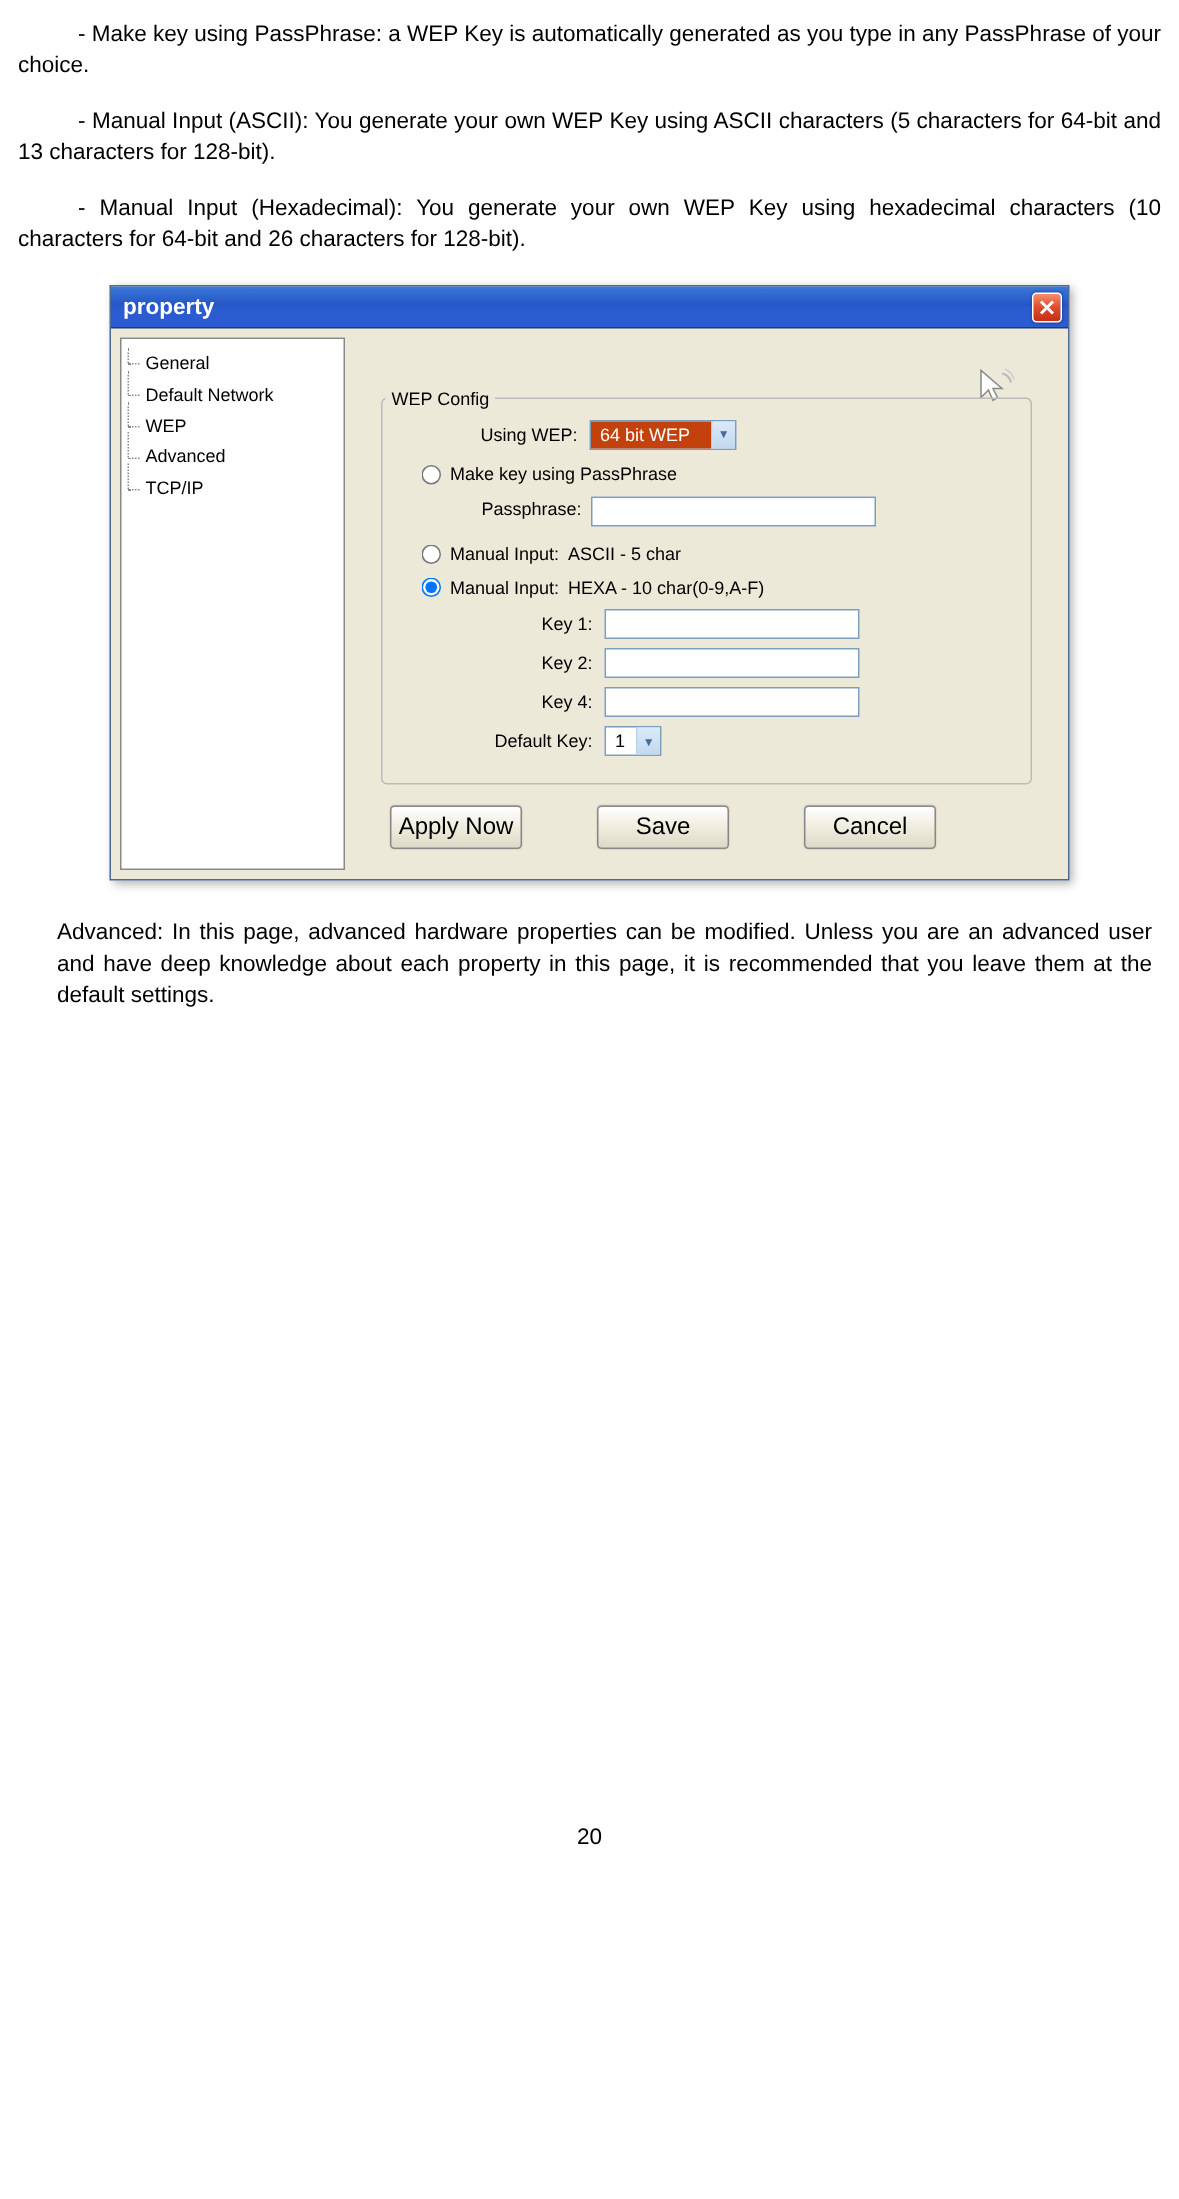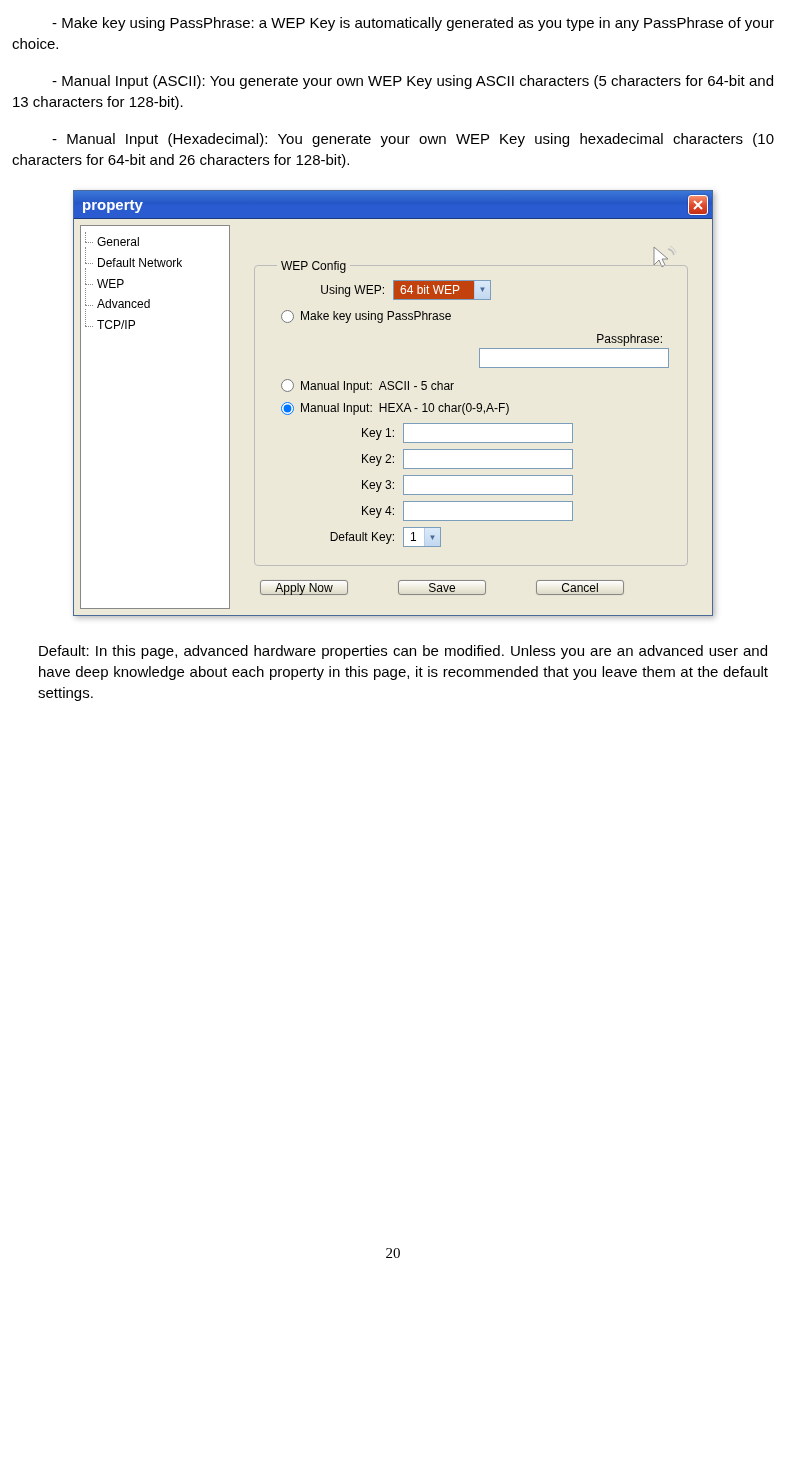--- a/index.html
+++ b/index.html
@@ -116,21 +116,21 @@
     .fieldset {
       border: 1px solid #bbb;
       border-radius: 4px;
       padding: 14px 18px 12px 18px;
       margin-top: 30px;
       position: relative;
     }
     .fieldset-legend {
       position: absolute;
       top: -8px;
-      left: 22px;
+      left: 2px;
       background: #ece9d8;
       padding: 0 4px;
       font-size: 12px;
     }
     .row {
       display: flex;
       align-items: center;
       margin-bottom: 8px;
     }
     .label-col {
@@ -164,21 +164,21 @@
       font-size: 8px;
       color: #4a6a9a;
     }
     .radio-row {
       display: flex;
       align-items: center;
       margin-bottom: 6px;
     }
     .radio-row input[type="radio"] { margin-right: 6px; }
     .radio-indent { padding-left: 8px; }
-    .pass-row { padding-left: 48px; margin-bottom: 10px; display: flex; align-items: flex-end; flex-direction: column; }
+    .pass-row { padding-left: 48px; margin-bottom: 10px; display: flex; align-items: flex-start; }
     .text-input {
       border: 1px solid #7b9ebd;
       background: #fff;
       height: 20px;
       padding: 1px 4px;
       font-size: 12px;
       font-family: Tahoma, sans-serif;
     }
     .key-row {
       display: flex;
@@ -205,39 +205,38 @@
     }
     .button-row {
       display: flex;
       justify-content: flex-start;
       gap: 50px;
       margin-top: 14px;
       padding-left: 6px;
     }
     .win-btn {
       min-width: 88px;
-      height: 15px;
+      height: 29px;
       border: 1px solid #888;
       background: linear-gradient(to bottom, #fff 0%, #ece9d8 60%, #ddd9c8 100%);
       border-radius: 3px;
-      font-size: 12px;
+      font-size: 16px;
       font-family: Tahoma, sans-serif;
       cursor: pointer;
       box-shadow: 0 0 1px rgba(0,0,0,0.3);
     }
     
     .after-para {
       margin: 0 6px 16px 26px;
       text-align: justify;
     }
     .page-num {
       text-align: center;
       margin-top: 540px;
       font-size: 15px;
-      font-family: Liberation Serif, serif;
     }
   </style>
 </head>
 <body>
 
 <p class="para">
   <span class="indent"></span><span class="italic">- Make key using PassPhrase:</span><span> a WEP Key is automatically generated as you type in any PassPhrase of your choice.</span>
 </p>
 
 <p class="para">
@@ -305,24 +304,20 @@
 
           <div class="key-row">
             <span class="key-label">Key 1:</span>
             <input class="text-input" style="width: 170px;" type="text">
           </div>
           <div class="key-row">
             <span class="key-label">Key 2:</span>
             <input class="text-input" style="width: 170px;" type="text">
           </div>
           <div class="key-row">
-            <span class="key-label">Key 3:</span>
-            <input class="text-input" style="width: 170px;" type="text">
-          </div>
-          <div class="key-row">
             <span class="key-label">Key 4:</span>
             <input class="text-input" style="width: 170px;" type="text">
           </div>
           <div class="key-row">
             <span class="key-label">Default Key:</span>
             <div class="small-dropdown">
               <span class="val">1</span>
               <span class="dropdown-arrow">▼</span>
             </div>
           </div>
@@ -332,16 +327,16 @@
           <button class="win-btn">Apply Now</button>
           <button class="win-btn">Save</button>
           <button class="win-btn">Cancel</button>
         </div>
       </div>
     </div>
   </div>
 </div>
 
 <p class="after-para">
-  <span class="italic">Default:</span><span> In this page, advanced hardware properties can be modified. Unless you are an advanced user and have deep knowledge about each property in this page, it is recommended that you leave them at the default settings.</span>
+  <span class="italic">Advanced:</span><span> In this page, advanced hardware properties can be modified. Unless you are an advanced user and have deep knowledge about each property in this page, it is recommended that you leave them at the default settings.</span>
 </p>
 
 <div class="page-num">20</div>
 
 </body></html>

